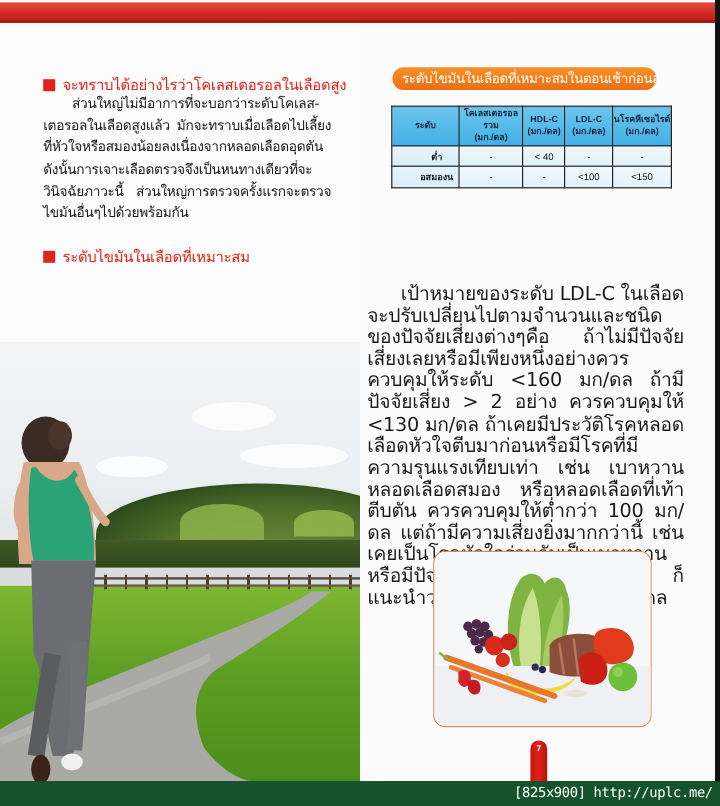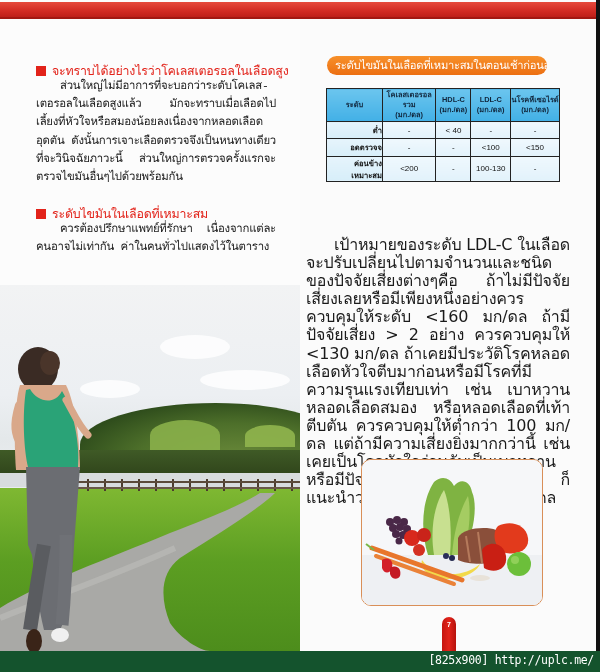--- a/index.html
+++ b/index.html
@@ -1,20 +1,20 @@
 <!DOCTYPE html>
 <html><head>
   <meta charset="utf-8">
   <style>
     * { box-sizing: border-box; margin: 0; padding: 0; }
     html, body { width: 600px; height: 672px; overflow: hidden; background: #000; }
     body { position: relative; font-family: "DejaVu Sans", sans-serif; }
 
     .page { position: absolute; top: 0; height: 651px; background: #fcfcfc; overflow: hidden; }
-    .page-left { left: 0; width: 320px; border-right: 3px solid #14b8a6; font-family: Liberation Mono, monospace; }
+    .page-left { left: 0; width: 320px; border-right: 3px solid #14b8a6; }
     .page-right { left: 300px; width: 296px; background: #fbfbfb; }
 
     .top-band { position: absolute; left: 0; right: 0; top: 2px; height: 17px;
       background: linear-gradient(to bottom, #e64a3c 0%, #d12a22 55%, #b71c16 100%); }
     .top-band::after { content: ""; position: absolute; left: 0; right: 0; bottom: 0; height: 2px; background: #a21812; }
 
     
     .section-heading { position: absolute; left: 36px; display: flex; align-items: center; gap: 6px;
       color: #e2231a; font-size: 12.4px; letter-spacing: -0.2px; white-space: nowrap; }
     .square-bullet { width: 10px; height: 10px; background: #e2231a; display: inline-block; flex: none; }
@@ -50,21 +50,21 @@
       background: linear-gradient(to bottom, #f7902a, #ec6f12); border-radius: 10px;
       color: #fff; font-size: 11.2px; line-height: 19px; padding-left: 8px; letter-spacing: -0.3px;
       white-space: nowrap; overflow: hidden; }
 
     .lipid-table { position: absolute; left: 26px; top: 88px; width: 234px; border-collapse: collapse;
       font-family: "Liberation Sans", sans-serif; font-size: 8px; color: #111; background: #fff; }
     .lipid-table th, .lipid-table td { border: 1.2px solid #222; text-align: center; }
     .lipid-table th { background: linear-gradient(to bottom, #6bc5ee, #42b0e6); height: 33px;
       font-weight: bold; font-size: 7.4px; line-height: 10px; color: #10243a; }
     .lipid-table td { height: 17.3px; font-size: 8px; }
-    .lipid-table td.row-label { text-align: right; padding-left: 19px; font-weight: bold; font-size: 7.6px;
+    .lipid-table td.row-label { text-align: center; padding-left: 19px; font-weight: bold; font-size: 7.6px;
       background: linear-gradient(to bottom, #e6f4fc, #d7eef9); }
     .lipid-table tr td:not(.row-label) { background: linear-gradient(to bottom, #eff8fd, #e2f2fb); }
 
     .body-right { position: absolute; left: 6px; top: 236px; width: 264px; color: #1a1a1a;
       font-size: 16px; line-height: 18.1px; letter-spacing: -0.2px; text-align: justify; }
     .body-right p { text-indent: 28px; }
 
     .food-frame { position: absolute; left: 61px; top: 459px; width: 182px; height: 147px;
       border: 1.5px solid #d98f58; border-radius: 10px; background: #fff; overflow: hidden; }
 
@@ -89,23 +89,20 @@
     <span class="square-bullet"></span>
     <span>จะทราบได้อย่างไรว่าโคเลสเตอรอลในเลือดสูง</span>
   </div>
   <div class="body-text" style="top:77px;">
     <p>ส่วนใหญ่ไม่มีอาการที่จะบอกว่าระดับโคเลส-เตอรอลในเลือดสูงแล้ว มักจะทราบเมื่อเลือดไปเลี้ยงที่หัวใจหรือสมองน้อยลงเนื่องจากหลอดเลือดอุดตัน ดังนั้นการเจาะเลือดตรวจจึงเป็นหนทางเดียวที่จะวินิจฉัยภาวะนี้ ส่วนใหญ่การตรวจครั้งแรกจะตรวจไขมันอื่นๆไปด้วยพร้อมกัน</p>
   </div>
 
   <div class="section-heading" style="top:204px;">
     <span class="square-bullet"></span>
     <span>ระดับไขมันในเลือดที่เหมาะสม</span>
-  </div>
-  <div class="body-text" style="top:220px;">
-    <p>ควรต้องปรึกษาแพทย์ที่รักษา เนื่องจากแต่ละคนอาจไม่เท่ากัน ค่าในคนทั่วไปแสดงไว้ในตาราง</p>
   </div>
 
   <div class="photo">
     <div class="cloud" style="left:160px;top:50px;width:70px;height:24px;"></div>
     <div class="cloud" style="left:200px;top:85px;width:90px;height:20px;"></div>
     <div class="cloud" style="left:80px;top:95px;width:60px;height:18px;"></div>
     <div class="hill-far"></div>
     <div class="hill-light"></div>
     <div class="hill-light2"></div>
     <div class="tree-line"></div>
@@ -150,32 +147,25 @@
     </thead>
     <tbody>
       <tr>
         <td class="row-label">ต่ำ</td>
         <td>-</td>
         <td>&lt; 40</td>
         <td>-</td>
         <td>-</td>
       </tr>
       <tr>
-        <td class="row-label">อดตรวจจ</td>
+        <td class="row-label">อสมองน</td>
         <td>-</td>
         <td>-</td>
         <td>&lt;100</td>
         <td>&lt;150</td>
-      </tr>
-      <tr>
-        <td class="row-label">ค่อนข้างเหมาะสม</td>
-        <td>&lt;200</td>
-        <td>-</td>
-        <td>100-130</td>
-        <td>-</td>
       </tr>
     </tbody>
   </table>
 
   <div class="body-right">
     <p>เป้าหมายของระดับ LDL-C ในเลือดจะปรับเปลี่ยนไปตามจำนวนและชนิดของปัจจัยเสี่ยงต่างๆคือ ถ้าไม่มีปัจจัยเสี่ยงเลยหรือมีเพียงหนึ่งอย่างควรควบคุมให้ระดับ &lt;160 มก/ดล ถ้ามีปัจจัยเสี่ยง &gt; 2 อย่าง ควรควบคุมให้ &lt;130 มก/ดล ถ้าเคยมีประวัติโรคหลอดเลือดหัวใจตีบมาก่อนหรือมีโรคที่มีความรุนแรงเทียบเท่า เช่น เบาหวาน หลอดเลือดสมอง หรือหลอดเลือดที่เท้าตีบตัน ควรควบคุมให้ต่ำกว่า 100 มก/ดล แต่ถ้ามีความเสี่ยงยิ่งมากกว่านี้ เช่น เคยเป็นโรคหัวใจร่วมกับเป็นเบาหวาน หรือมีปัจจัยเสี่ยงอื่นหลายๆอย่าง ก็แนะนำว่าควรควบคุมให้ &lt;70 มก/ดล</p>
   </div>
 
   <div class="food-frame">
     <svg viewBox="0 0 182 147" width="182" height="147">

